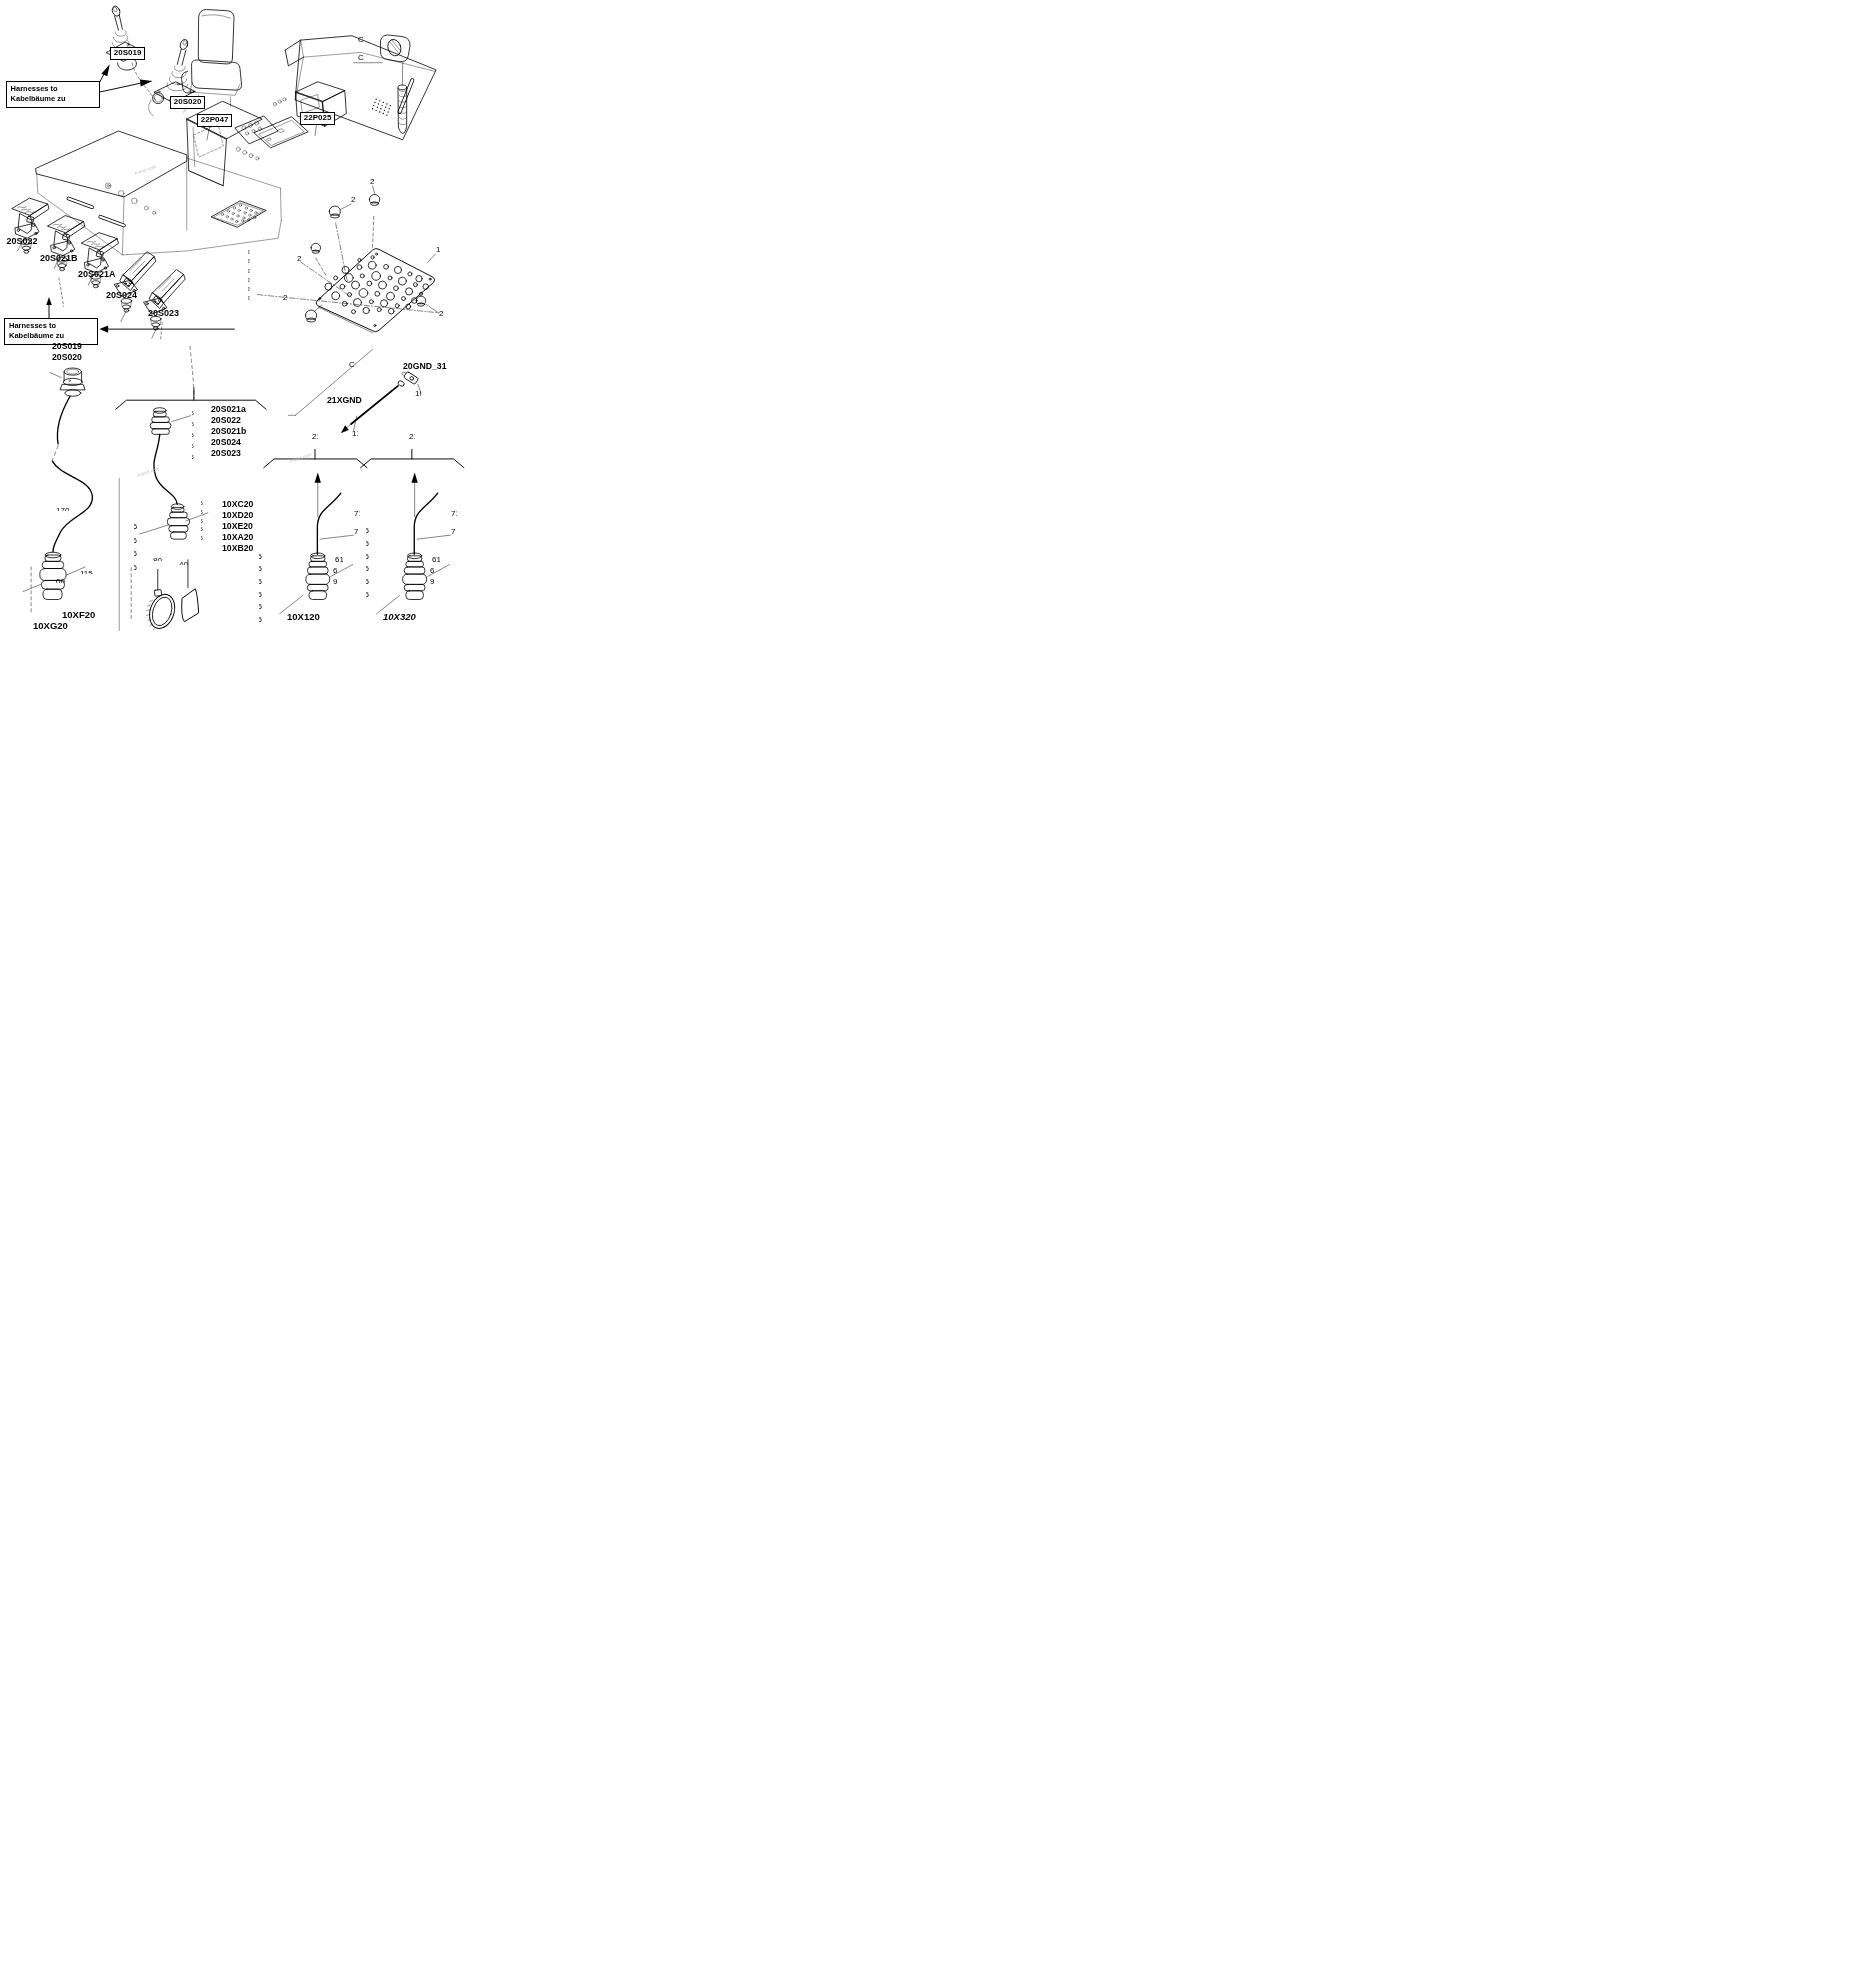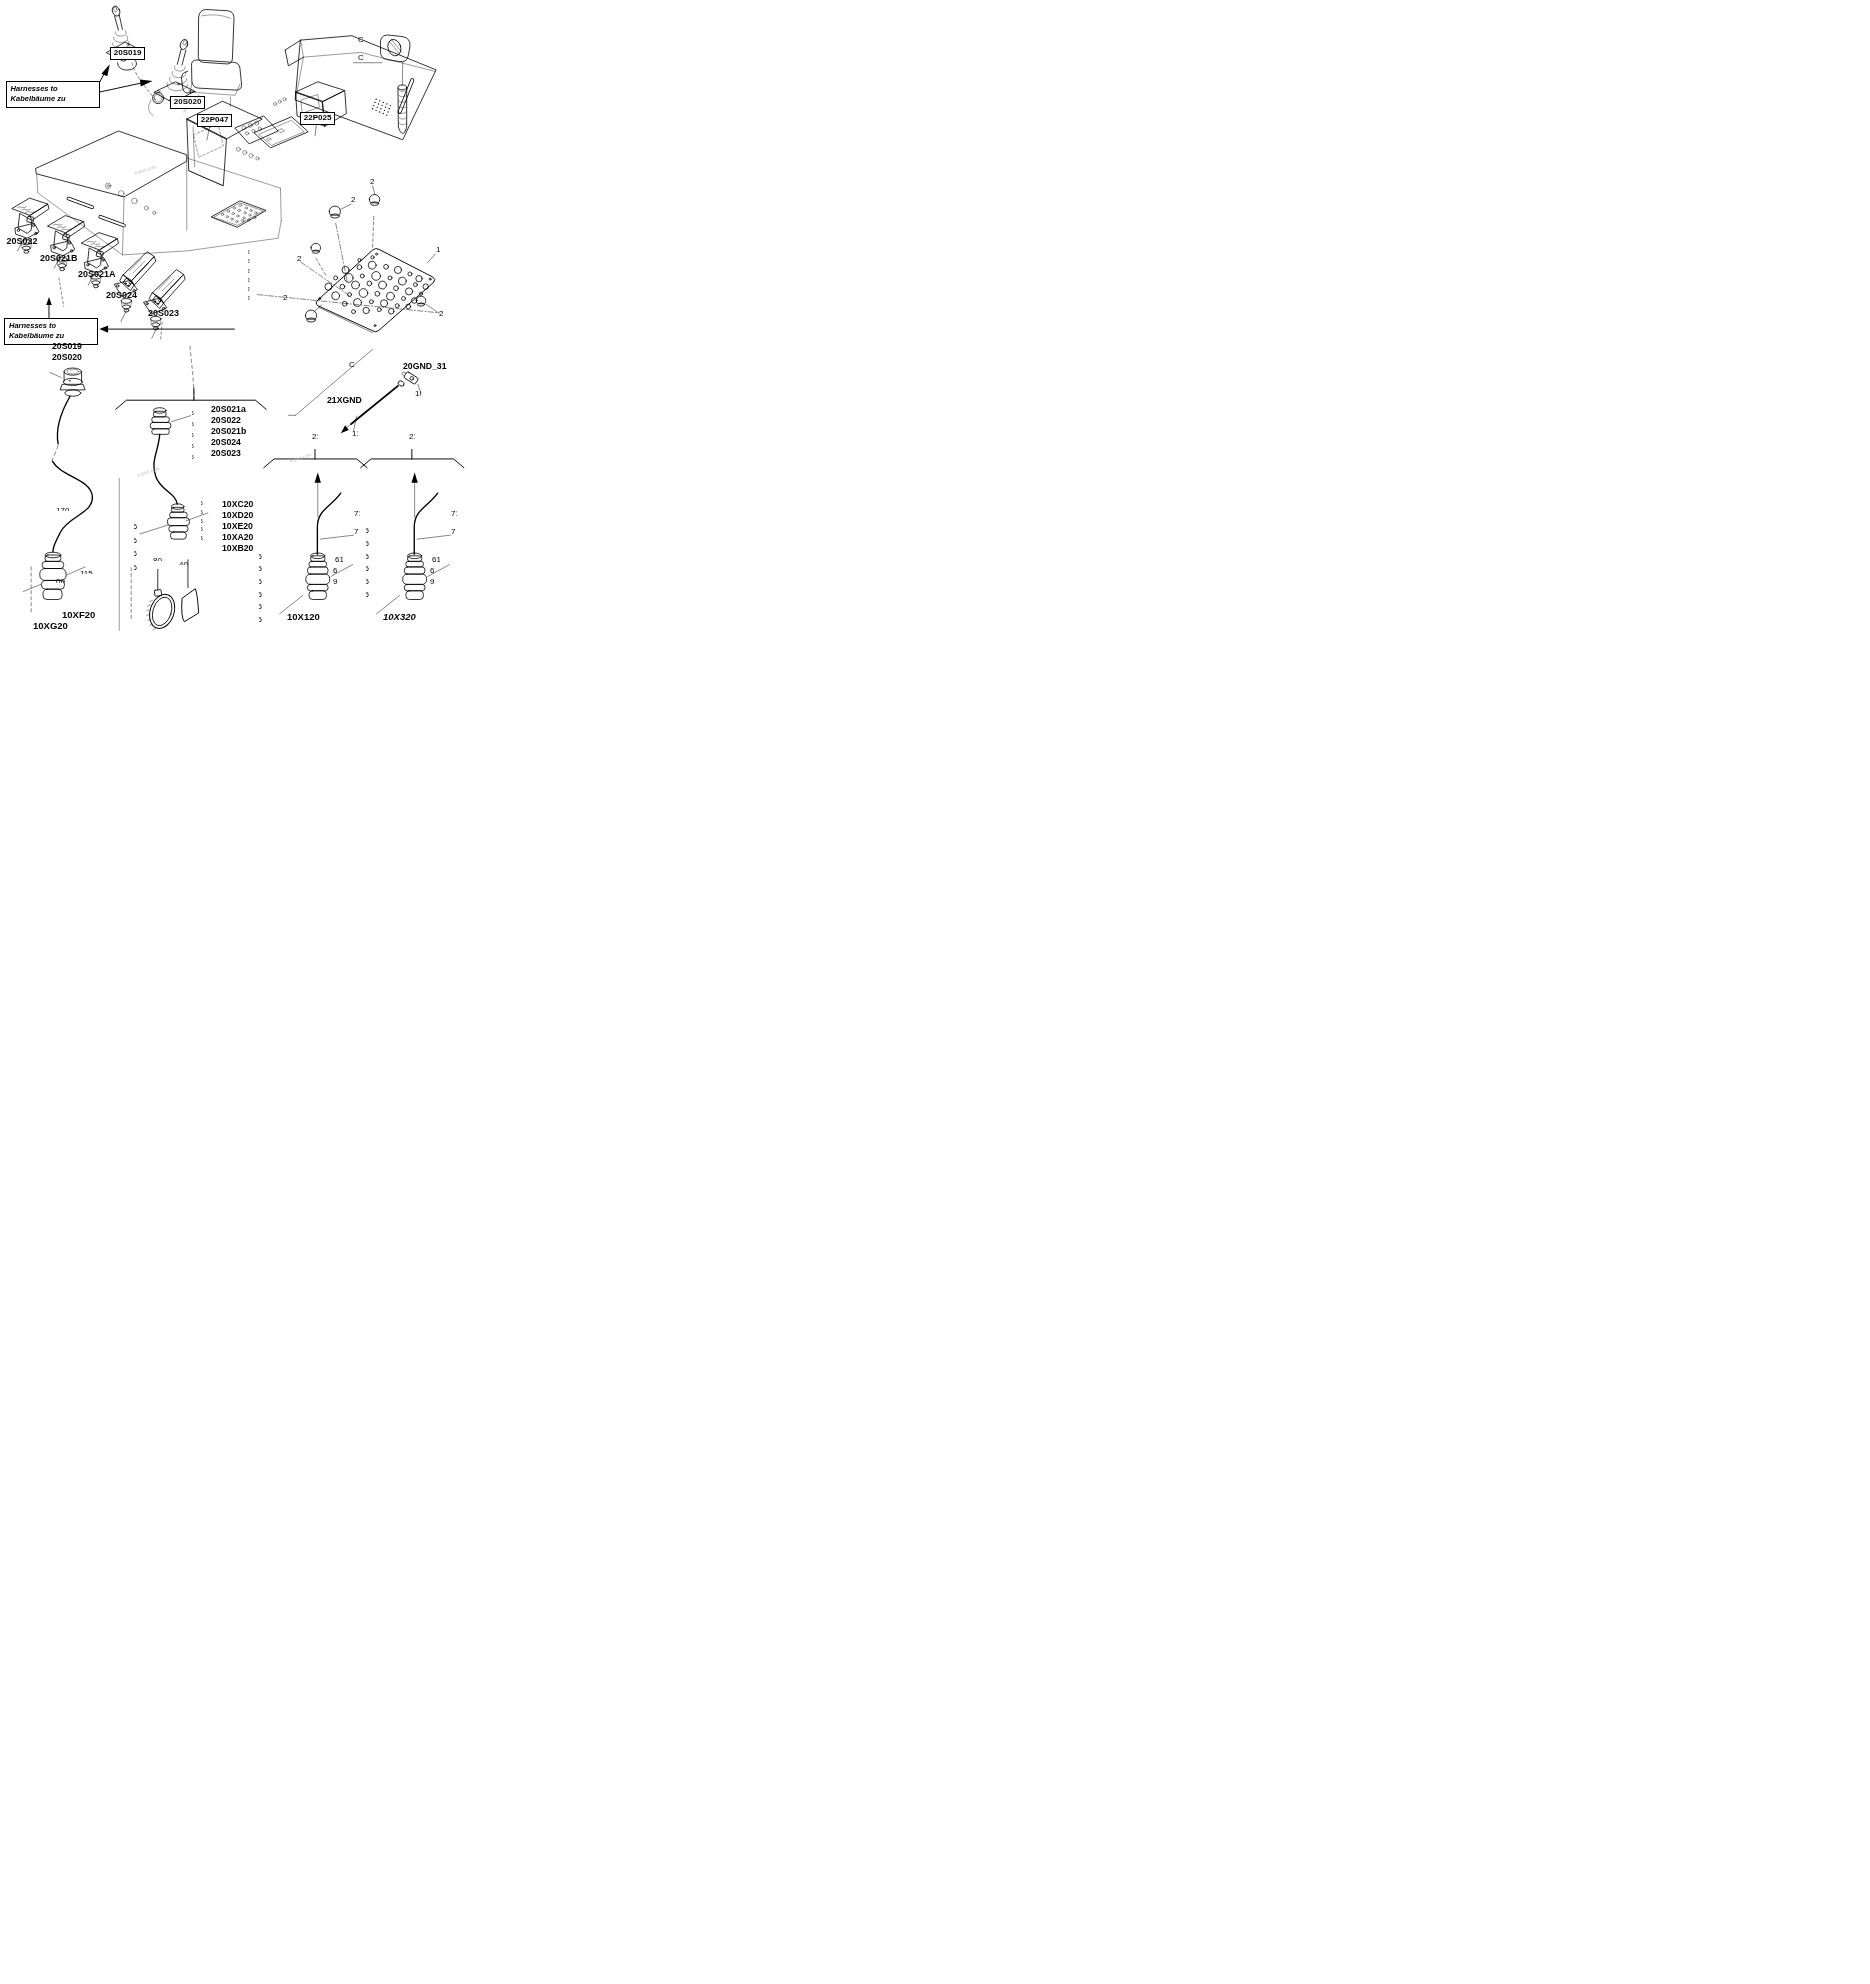--- a/index.html
+++ b/index.html
@@ -11,21 +11,21 @@
   svg .w1{stroke-width:1}
   svg .med{stroke-width:2.4}
   svg .cable{stroke-width:3.4}
   svg .xthick{stroke-width:4.6}
   svg .fill{fill:#000;stroke:none}
   svg .dot{fill:#000;stroke:none}
   .t{position:absolute;white-space:nowrap;line-height:1.1;}
   .boxlbl{border:1px solid #000;background:#fff;font-weight:bold;font-size:8px;
           padding:0.8px 2.8px 1.2px 2.8px;}
   .note{border:1px solid #000;background:#fff;font-weight:bold;font-size:7.5px;
-        padding:2px 4px 2.4px 4px;line-height:1.35;font-style:italic;}
+        padding:2px 4px 2.4px 4px;line-height:1.35;}
   .blbl{font-weight:bold;font-size:8.7px;}
   .plbl{font-weight:bold;font-size:9px;}
   .biglbl{font-weight:bold;font-size:9.5px;}
   .co{font-size:8px;}
   .cosm{font-size:6px;}
   .cut{display:inline-block;overflow:hidden;vertical-align:top;white-space:nowrap;}
   .cut>span{display:inline-block;}
   .clipT{overflow:hidden;}
   .wm{font-size:4.8px;color:#c2c2c2;transform:rotate(-18deg);transform-origin:left top;}
 </style>

